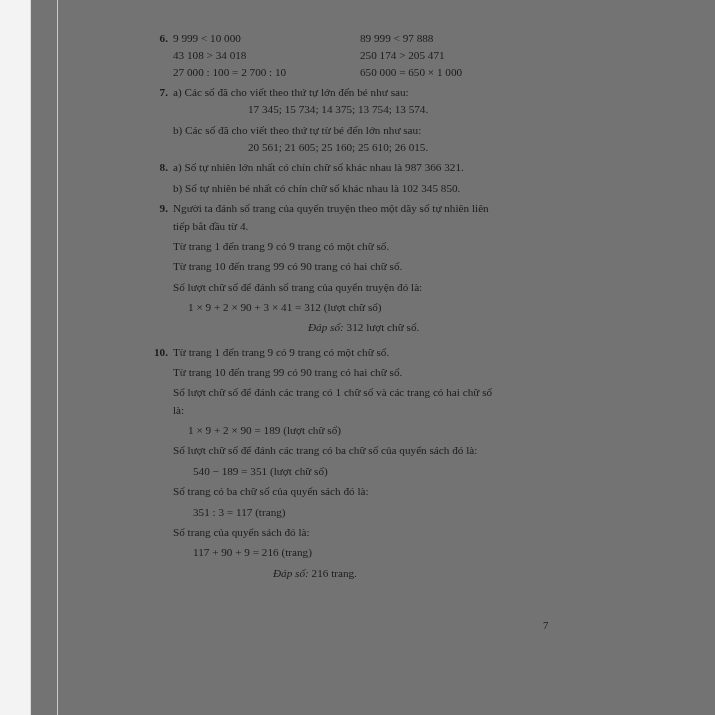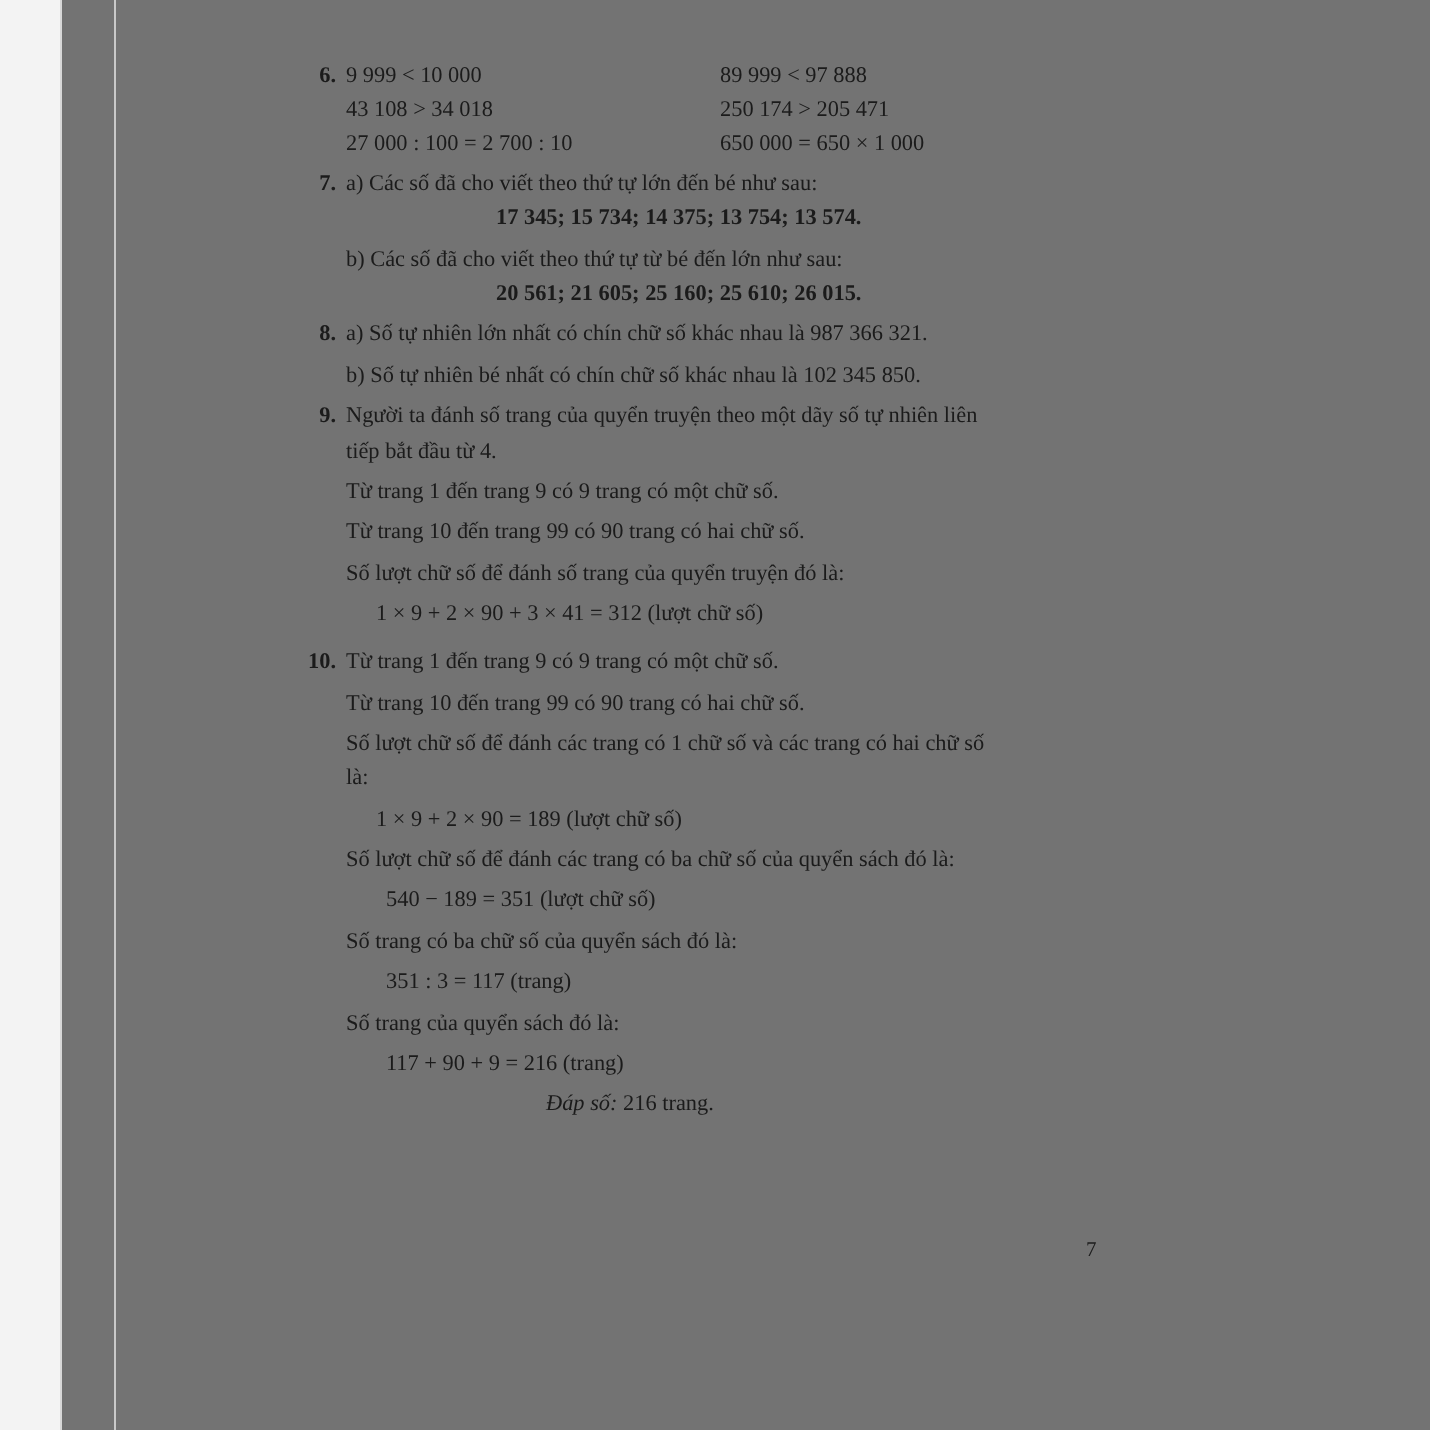--- a/index.html
+++ b/index.html
@@ -75,21 +75,21 @@
     top: 0;
   }
   .two-col .colB {
     position: absolute;
     left: 212px;
     top: 0;
   }
   .indent1 { margin-left: 25px; }
   .indent2 { margin-left: 45px; }
   .indent3 { margin-left: 40px; }
-  .indent4 { margin-left: 100px; font-weight: bold; }
+  .indent4 { margin-left: 100px; }
   .gap-sm { margin-top: 3px; }
   .gap-md { margin-top: 7px; }
   .ital {
     font-style: italic;
   }
   .ans {
     margin-left: 160px;
   }
   .ans2 {
     margin-left: 125px;
@@ -138,20 +138,21 @@
       <div class="row indent1 gap-sm">b) Số tự nhiên bé nhất có chín chữ số khác nhau là 102 345 850.</div>
     </div>
 
     <div class="item gap-sm">
       <div class="row"><span class="num">9.</span><span>Người ta đánh số trang của quyển truyện theo một dãy số tự nhiên liên</span></div>
       <div class="row indent1">tiếp bắt đầu từ 4.</div>
       <div class="row indent1 gap-sm">Từ trang 1 đến trang 9 có 9 trang có một chữ số.</div>
       <div class="row indent1 gap-sm">Từ trang 10 đến trang 99 có 90 trang có hai chữ số.</div>
       <div class="row indent1 gap-sm">Số lượt chữ số để đánh số trang của quyển truyện đó là:</div>
       <div class="row indent3 gap-sm">1 × 9 + 2 × 90 + 3 × 41 = 312 (lượt chữ số)</div>
+      <div class="row ans gap-sm"><span class="ital">Đáp số:</span>&nbsp;<span>312 lượt chữ số.</span></div>
     </div>
 
     <div class="item gap-md">
       <div class="row"><span class="num wide">10.</span><span>Từ trang 1 đến trang 9 có 9 trang có một chữ số.</span></div>
       <div class="row indent1 gap-sm">Từ trang 10 đến trang 99 có 90 trang có hai chữ số.</div>
       <div class="row indent1 gap-sm">Số lượt chữ số để đánh các trang có 1 chữ số và các trang có hai chữ số</div>
       <div class="row indent1">là:</div>
       <div class="row indent3 gap-sm">1 × 9 + 2 × 90 = 189 (lượt chữ số)</div>
       <div class="row indent1 gap-sm">Số lượt chữ số để đánh các trang có ba chữ số của quyển sách đó là:</div>
       <div class="row indent2 gap-sm">540 − 189 = 351 (lượt chữ số)</div>

